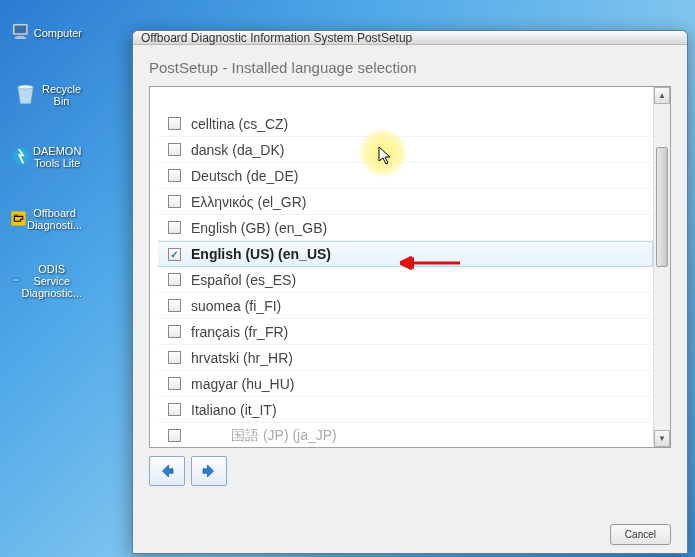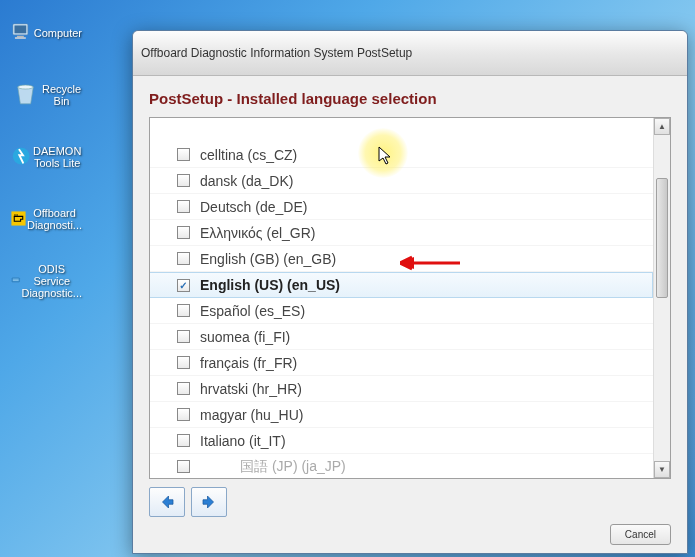--- a/index.html
+++ b/index.html
@@ -44,36 +44,36 @@
 .window {
   position: absolute;
   left: 132px; top: 30px;
   width: 556px; height: 524px;
   background: #f0f0f0;
   border: 1px solid #5a7ca0;
   border-radius: 6px 6px 0 0;
   box-shadow: 0 4px 20px rgba(0,0,0,0.4);
 }
 .titlebar {
-  height: 45px;
+  height: 14px;
   background: linear-gradient(180deg, #fdfdfd 0%, #e8e8e8 50%, #d8d8d8 100%);
   border-radius: 6px 6px 0 0;
   border-bottom: 1px solid #b8b8b8;
   display: flex; align-items: center;
   padding: 0 8px;
   font-size: 12px;
   color: #333;
 }
 .content {
   padding: 14px 16px 12px 16px;
 }
 .section-title {
   font-size: 15px;
-  font-weight: bold;
-  color: #7f1d1d;
+  font-weight: normal;
+  color: #737373;
   margin-bottom: 10px;
 }
 .list-container {
   position: relative;
   border: 1px solid #a0a0a0;
   background: #fff;
   height: 362px;
 }
 .list-header {
   height: 24px;
@@ -85,24 +85,25 @@
   color: #333;
 }
 .list-body {
   position: absolute;
   left: 0; right: 17px; top: 24px; bottom: 0;
   overflow: hidden;
 }
 .list-row {
   height: 26px;
   display: flex; align-items: center;
-  padding-left: 27px;
+  padding-left: 10px;
   font-size: 14px;
   color: #444;
   border-bottom: 1px solid #f4f4f4;
+  margin-left: 8px;
 }
 .list-row.selected {
   background: linear-gradient(#f5fafe, #e6f2fb);
   border: 1px solid #b8d8ef;
   border-left: none;
   font-weight: bold;
   color: #222;
 }
 .checkbox {
   width: 13px; height: 13px;

